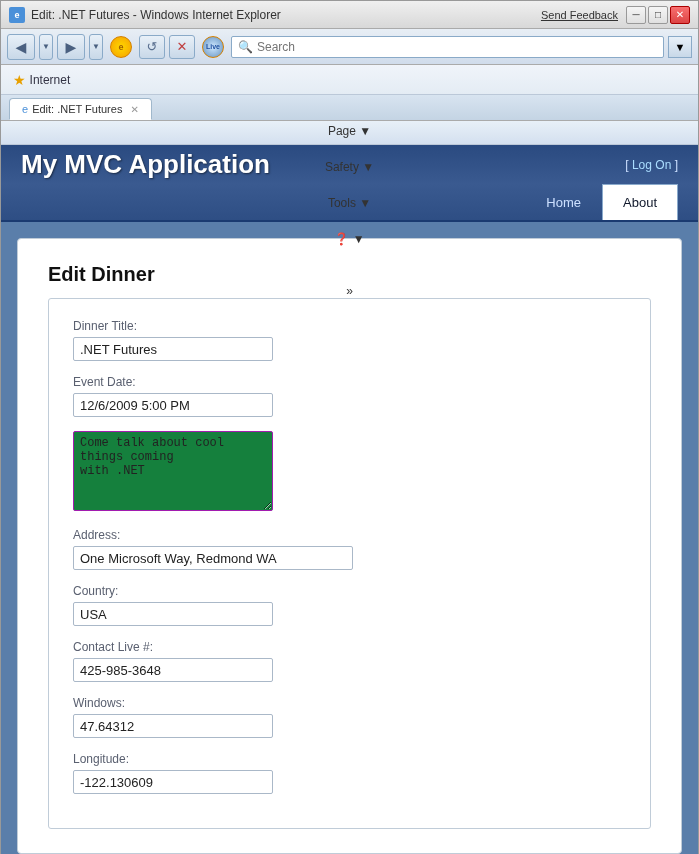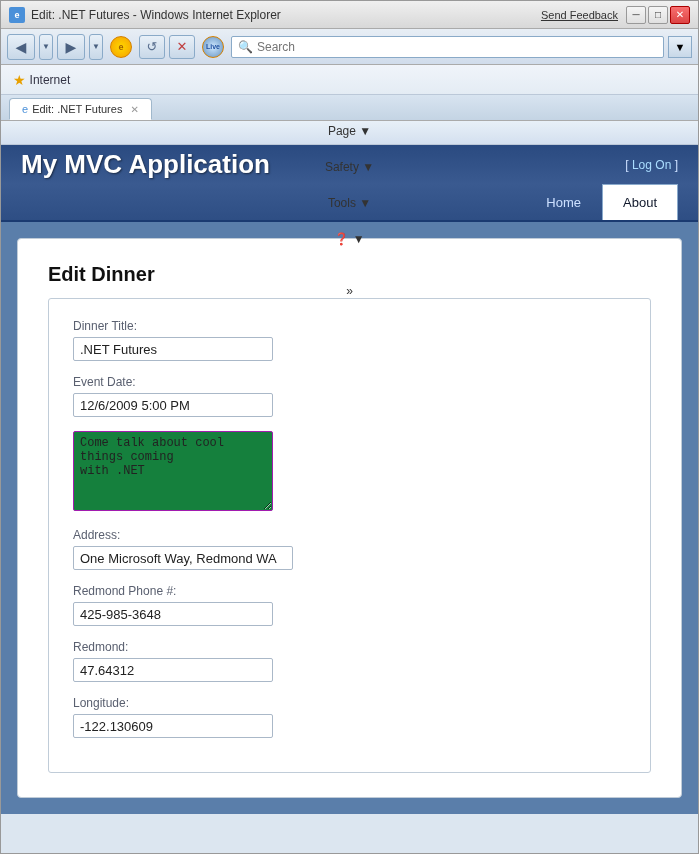--- a/index.html
+++ b/index.html
@@ -404,21 +404,21 @@
       height: 24px;
       border: 1px solid #aab8c8;
       border-radius: 2px;
       padding: 8px 6px;
       font-size: 13px;
       color: #222;
       background: white;
     }
 
     .form-input.wide {
-      width: 220px;
+      width: 280px;
     }
 
     .form-textarea {
       width: 200px;
       height: 80px;
       border: 1px solid #a21caf;
       border-radius: 2px;
       padding: 4px 6px;
       font-size: 12px;
       color: #222;
@@ -523,28 +523,32 @@
             <textarea class="form-textarea" style="">Come talk about cool
 things coming
 with .NET</textarea>
           </div>
 
           <div class="form-group">
             <label class="form-label">Address:</label>
             <input class="form-input wide" type="text" value="One Microsoft Way, Redmond WA" style="">
           </div>
 
-
-          <div class="form-group">
-            <label class="form-label">Redmond Phone #:</label>
+          <div class="form-group">
+            <label class="form-label">Country:</label>
+            <input class="form-input" type="text" value="USA" style="">
+          </div>
+
+          <div class="form-group">
+            <label class="form-label">Contact Live #:</label>
             <input class="form-input" type="text" value="425-985-3648" style="">
           </div>
 
           <div class="form-group">
-            <label class="form-label">Redmond:</label>
+            <label class="form-label">Windows:</label>
             <input class="form-input" type="text" value="47.64312" style="">
           </div>
 
           <div class="form-group">
             <label class="form-label">Longitude:</label>
             <input class="form-input" type="text" value="-122.130609" style="">
           </div>
 
         </div>
       </div>

